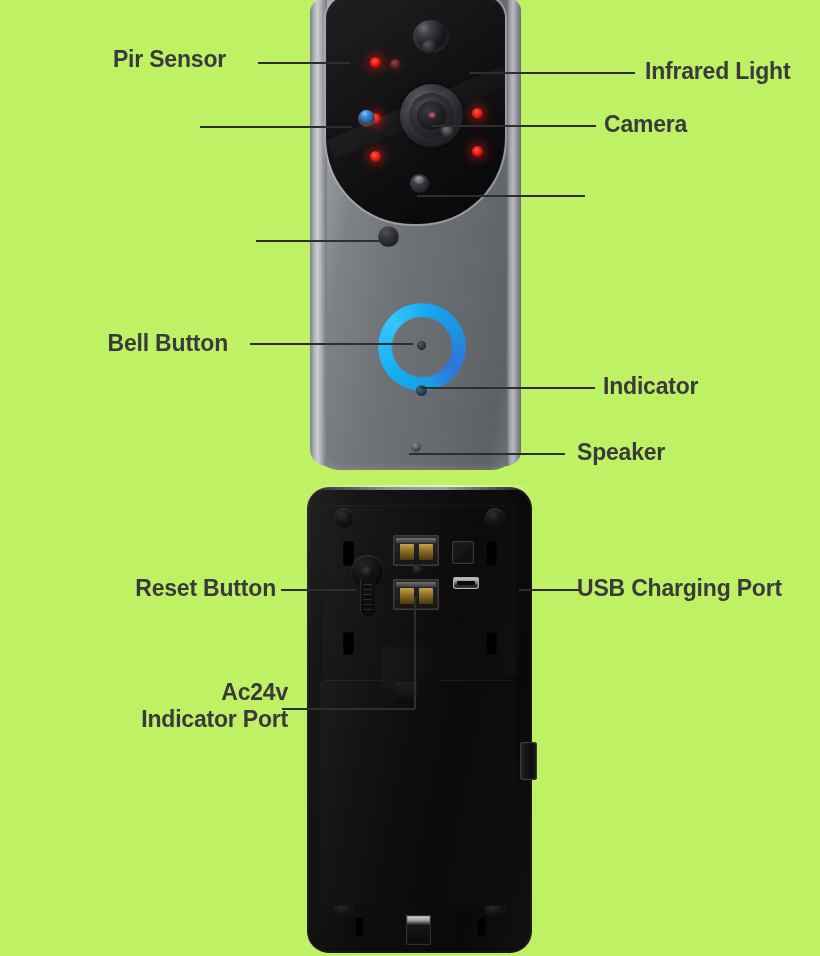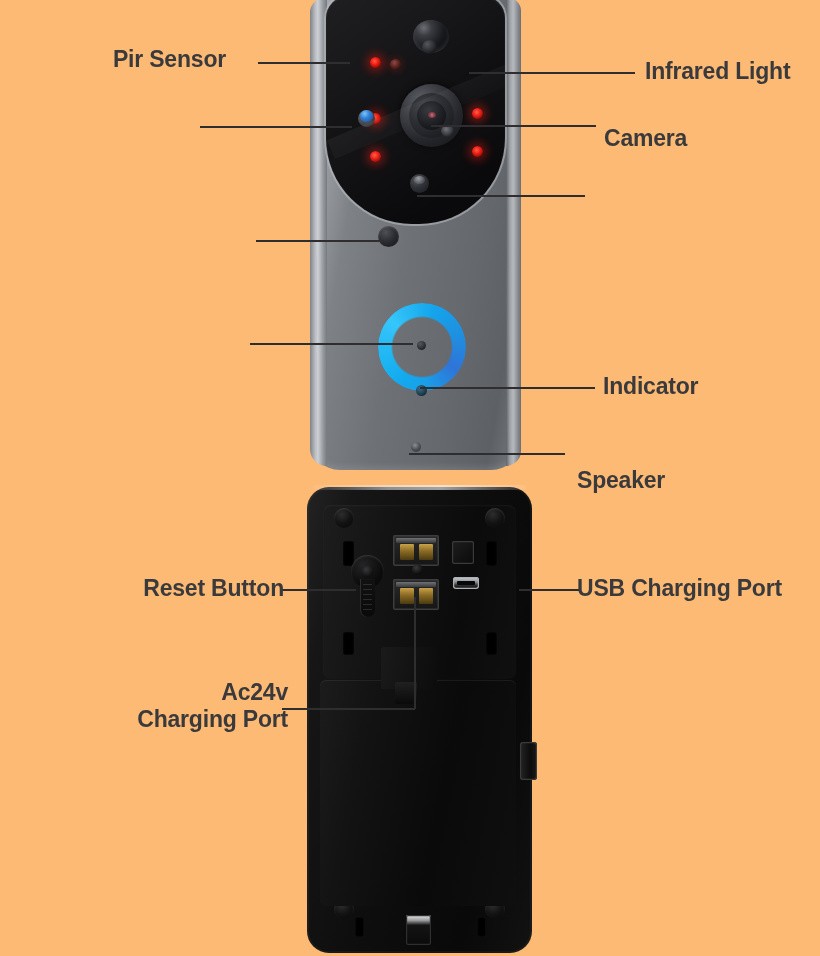--- a/index.html
+++ b/index.html
@@ -8,21 +8,21 @@
     padding: 0;
     background: #ffffff;
   }
   body {
     font-family: "Liberation Sans", sans-serif;
   }
   #stage {
     position: relative;
     width: 820px;
     height: 956px;
-    background: #fdba74;
+    background: #bef264;
     overflow: hidden;
   }
 
   
   .label {
     position: absolute;
     color: #3a3a3c;
     font-weight: bold;
     font-size: 23px;
     line-height: 1.18;
@@ -519,25 +519,26 @@
   <div class="leader" style="left:200px; top:126px; width:152px;"></div>
   <div class="leader" style="left:256px; top:240px; width:128px;"></div>
   <div class="leader" style="left:250px; top:343px; width:163px;"></div>
   <div class="leader" style="left:469px; top:72px;  width:166px;"></div>
   <div class="leader" style="left:431px; top:125px; width:165px;"></div>
   <div class="leader" style="left:417px; top:195px; width:168px;"></div>
   <div class="leader" style="left:420px; top:387px; width:175px;"></div>
   <div class="leader" style="left:409px; top:453px; width:156px;"></div>
 
   <div class="label left" style="left:0px;   top:46px;  width:226px;">Pir Sensor</div>
+  <div class="label left" style="left:0px;   top:330px; width:228px;">Bell Button</div>
 
   <div class="label right" style="left:645px; top:58px;  width:180px;">Infrared Light</div>
-  <div class="label right" style="left:604px; top:111px; width:160px;margin-top:14px;">Camera</div>
+  <div class="label right" style="left:604px; top:111px; width:160px;">Camera</div>
   <div class="label right" style="left:603px; top:373px; width:180px;">Indicator</div>
-  <div class="label right" style="left:577px; top:439px; width:170px;margin-top:28px;">Speaker</div>
+  <div class="label right" style="left:577px; top:439px; width:170px;">Speaker</div>
 
   <div class="rear-unit">
     <div class="rear-body"></div>
     <div class="rear-top-edge"></div>
     <div class="rear-well"></div>
 
     <div class="screw tl"></div>
     <div class="screw tr"></div>
     <div class="screw bl"></div>
     <div class="screw br"></div>
@@ -574,18 +575,18 @@
     <div class="bottom-tab"></div>
     <div class="bottom-slot l"></div>
     <div class="bottom-slot r"></div>
   </div>
 
   <div class="leader" style="left:281px; top:589px; width:75px;"></div>
   <div class="leader" style="left:519px; top:589px; width:60px;"></div>
   <div class="leader" style="left:282px; top:708px; width:133px;"></div>
   <div class="leader vert" style="left:414px; top:597px; height:112px;"></div>
 
-  <div class="label left" style="left:16px;   top:575px; width:268px;">Reset Button</div>
+  <div class="label left" style="left:8px;   top:575px; width:268px;">Reset Button</div>
   <div class="label left" style="left:0px;   top:679px; width:288px;">Ac24v
-Charging Port</div>
+Indicator Port</div>
   <div class="label right" style="left:577px; top:575px; width:250px;">USB Charging Port</div>
 
 </div>
 
 </body></html>

